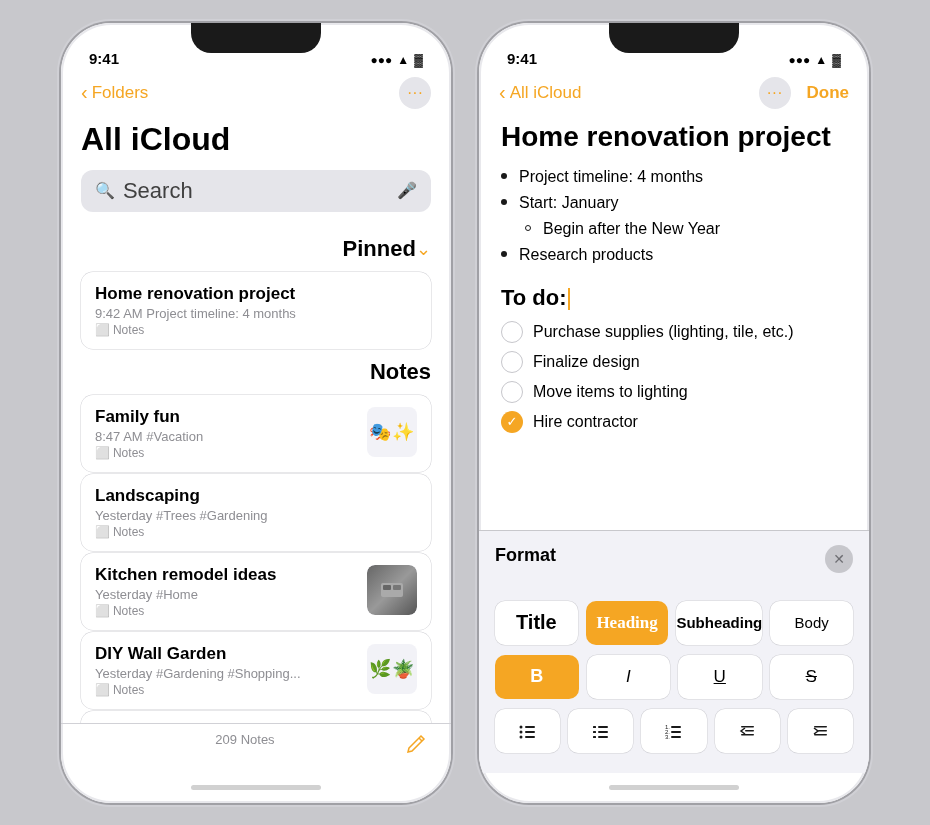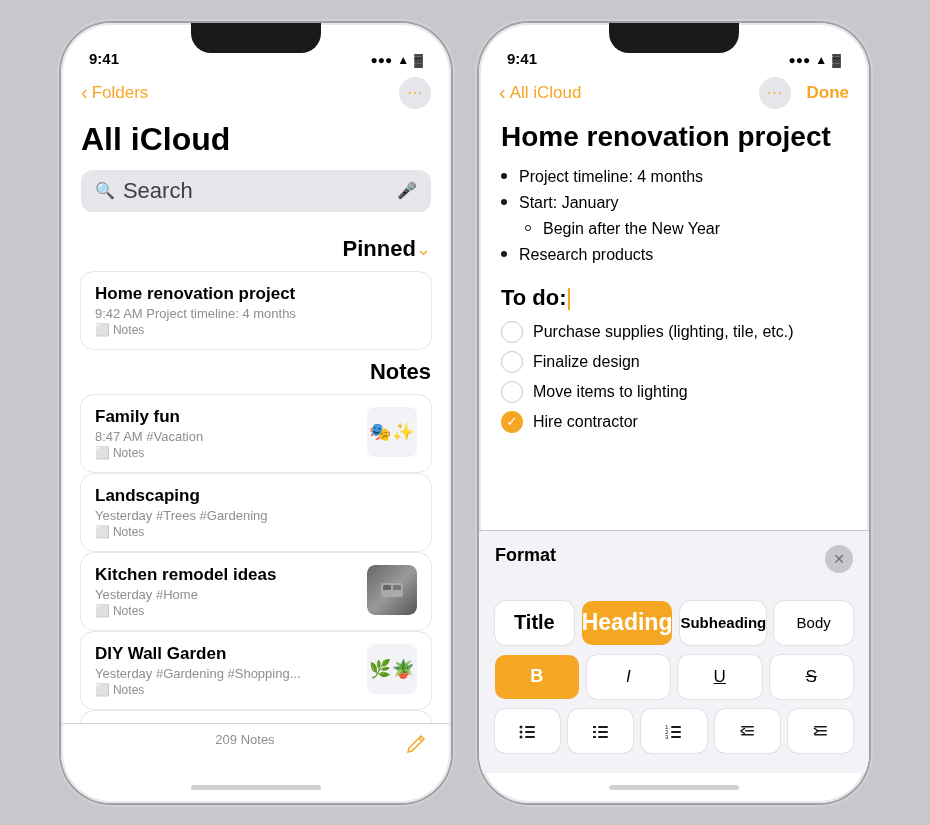--- a/index.html
+++ b/index.html
@@ -388,21 +388,21 @@
       box-shadow: 0 0 0 0.5px #d1d1d6;
     }
 
     .fmt-btn.active {
       background: #f5a623;
       color: white;
       box-shadow: none;
     }
 
     .fmt-btn.title-style { font-size: 20px; font-weight: 700; }
-    .fmt-btn.heading-style { font-size: 23px; font-weight: 700; }
+    .fmt-btn.heading-style { font-size: 17px; font-weight: 700; font-family: Liberation Serif, serif; }
     .fmt-btn.subheading-style { font-size: 15px; font-weight: 600; }
     .fmt-btn.body-style { font-size: 15px; }
     .fmt-btn.bold-style { font-weight: 900; font-size: 18px; }
     .fmt-btn.italic-style { font-style: italic; }
     .fmt-btn.underline-style { text-decoration: underline; }
     .fmt-btn.strike-style { text-decoration: line-through; }
 
     .fmt-icon-btn {
       flex: 1;
       height: 44px;

